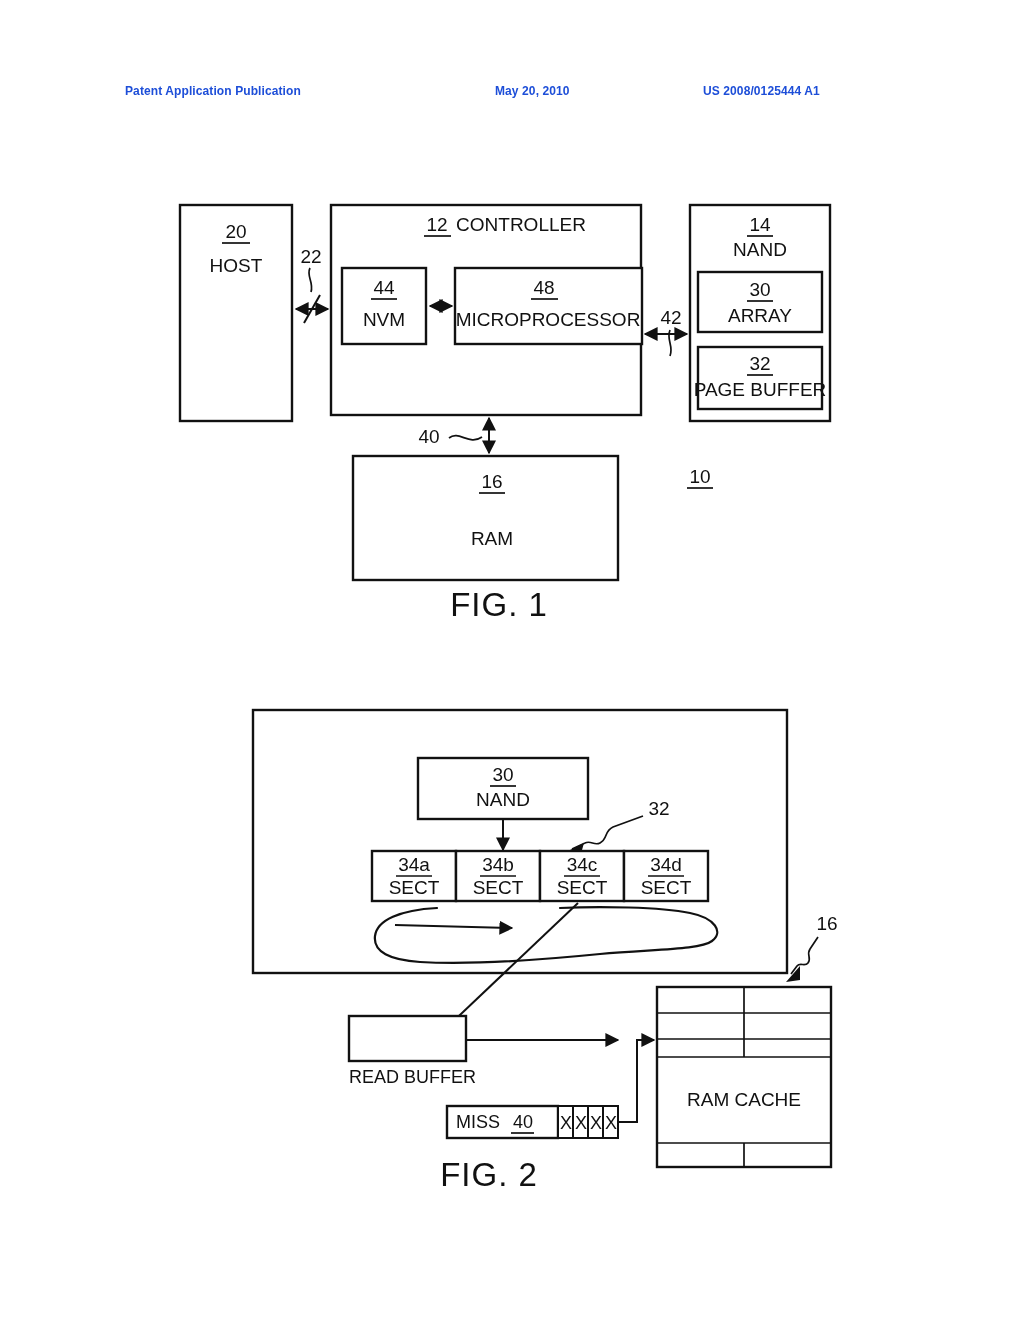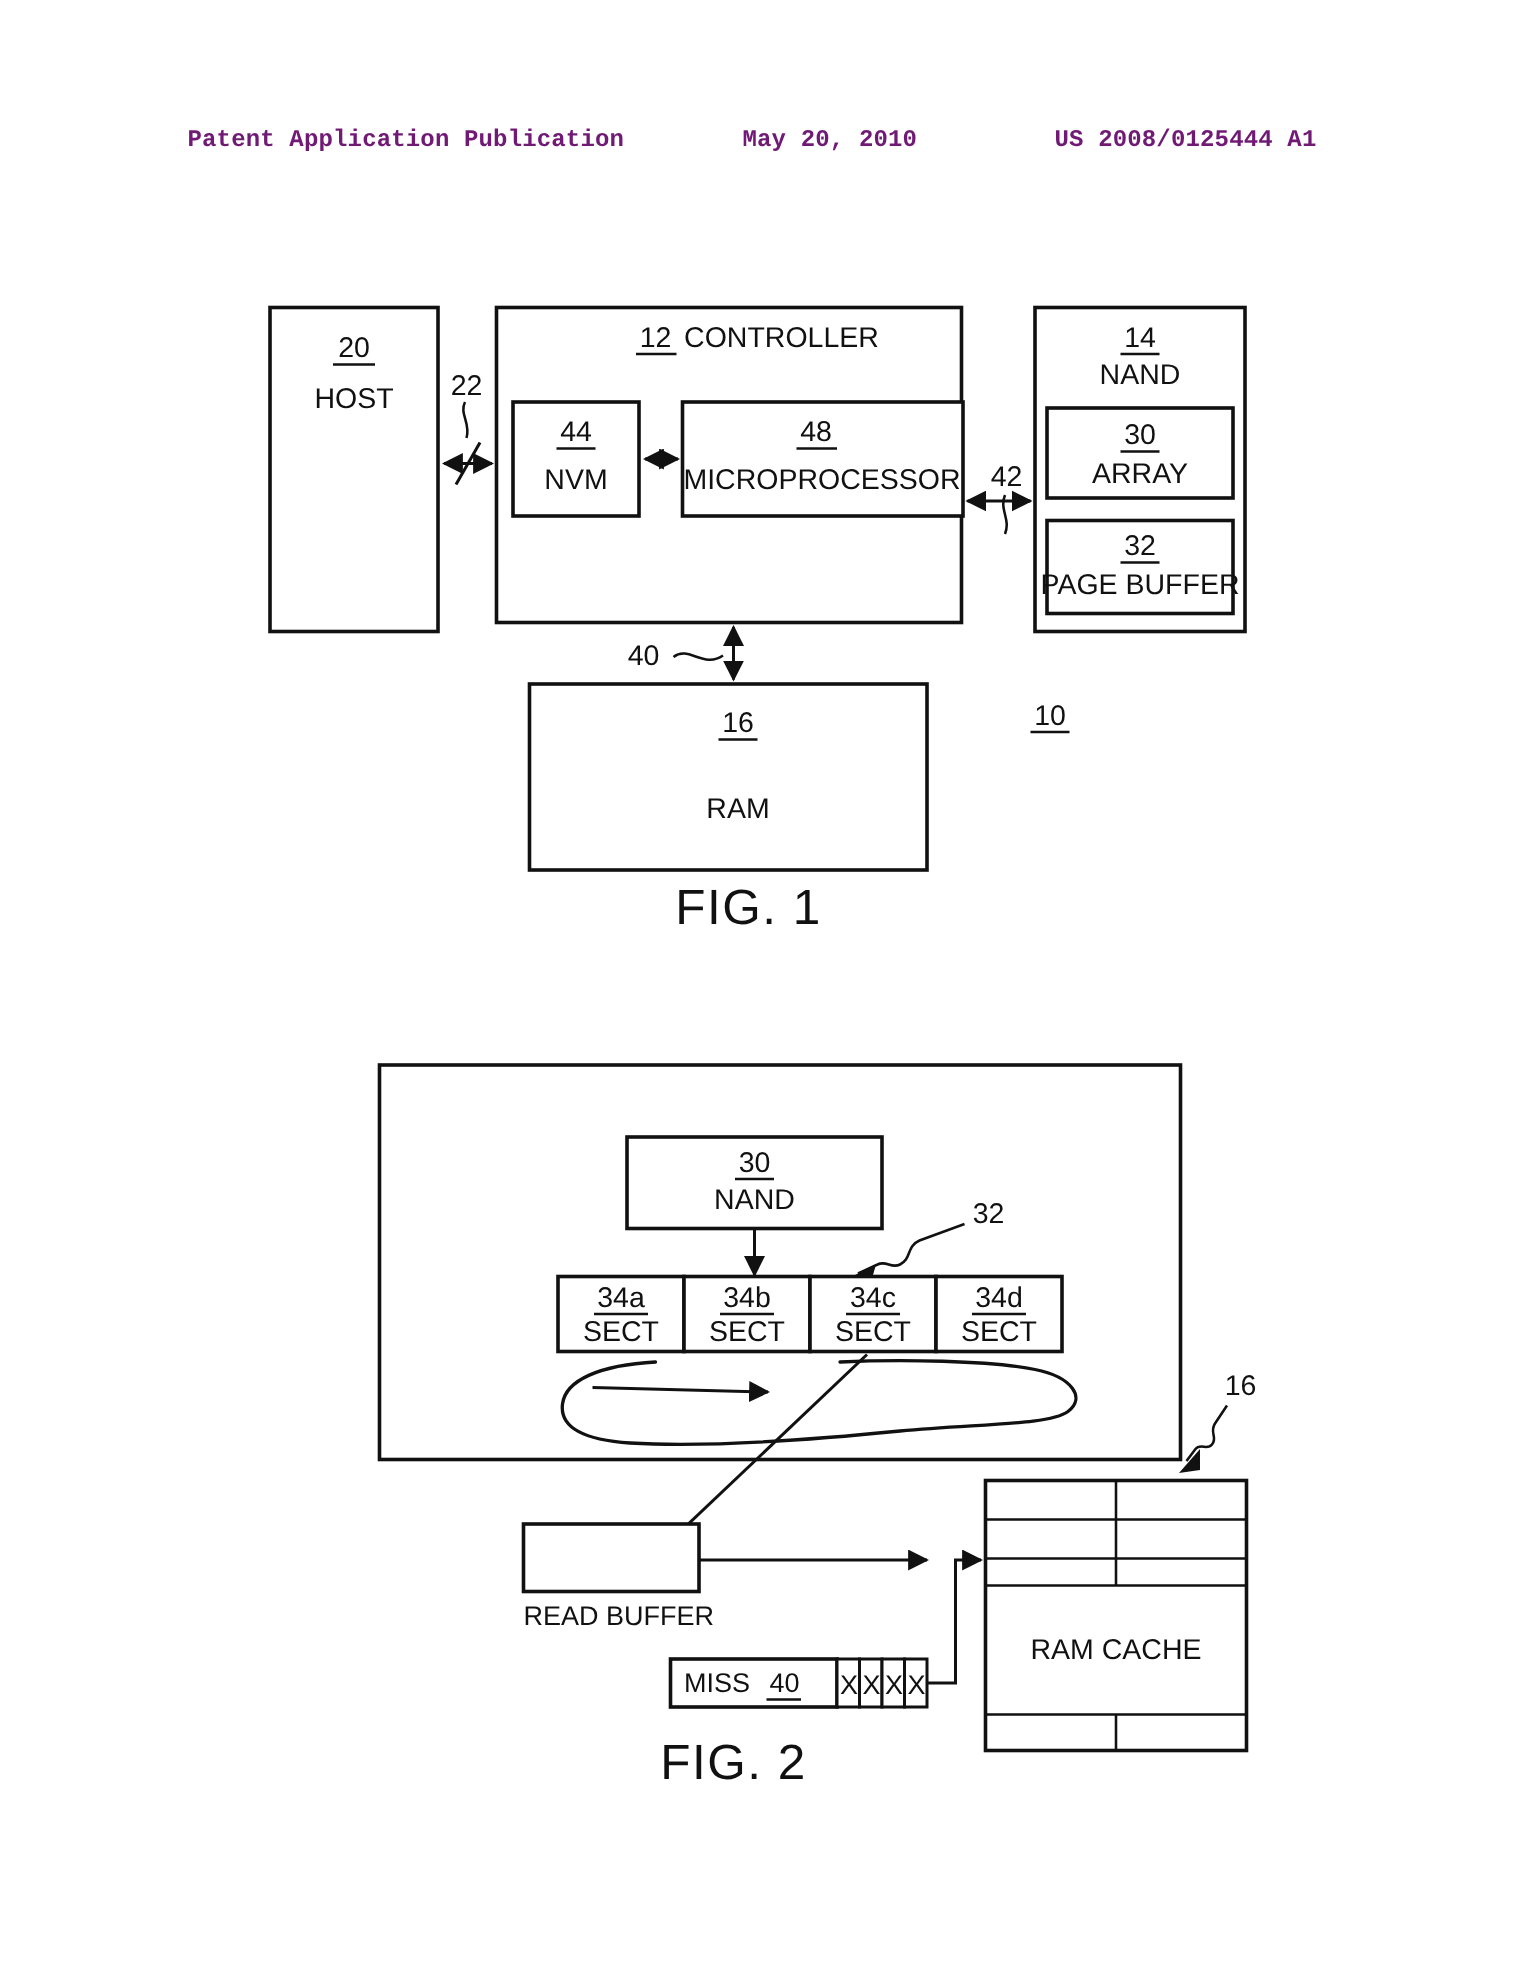--- a/index.html
+++ b/index.html
@@ -20,26 +20,26 @@
   
   #page-header {
     position: absolute;
     left: 0;
     top: 84px;
     width: 1024px;
     height: 30px;
   }
   #page-header .hdr {
     position: absolute;
-    font-family: Liberation Mono, monospace;
+    font-family: Liberation Sans, sans-serif;
     font-weight: bold;
-    font-size: 16px;
+    font-size: 12px;
     letter-spacing: 0.1px;
     white-space: nowrap;
-    color: #701a75;
+    color: #1d4ed8;
   }
   #hdr-pub   { left: 125px; top: 0; }
   #hdr-date  { left: 495px; top: 0; }
   #hdr-num   { left: 703px; top: 0; }
 
   
   #drawing {
     position: absolute;
     left: 0;
     top: 0;

